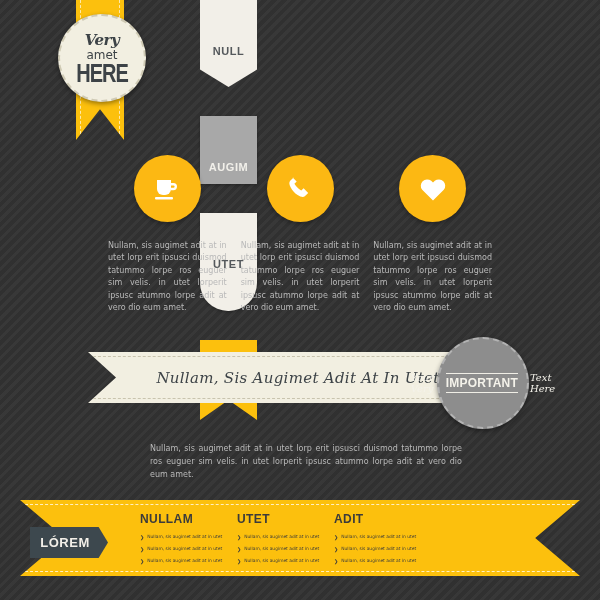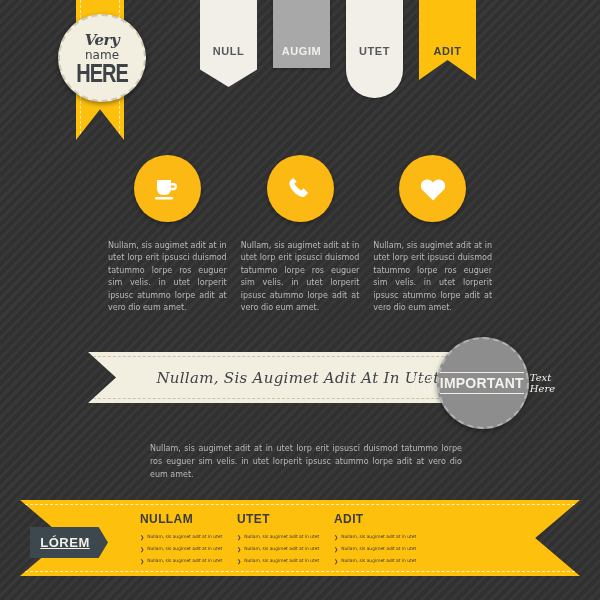--- a/index.html
+++ b/index.html
@@ -30,21 +30,21 @@
     position:absolute;left:0;top:14px;width:84px;height:84px;border-radius:50%;
     background:#f2efe1;border:2px dashed #cfcab4;
     display:flex;flex-direction:column;align-items:center;justify-content:center;
     color:#3d4347;box-shadow:0 2px 5px rgba(0,0,0,.4);
   }
   .badge-l1{font-family:"DejaVu Serif",serif;font-style:italic;font-weight:bold;font-size:15px;line-height:1;letter-spacing:-.5px;}
   .badge-l2{font-family:"DejaVu Sans",sans-serif;font-size:12px;line-height:1.25;}
   .badge-l3{font-family:"Liberation Sans",sans-serif;font-weight:bold;font-size:20px;line-height:1;letter-spacing:-1px;transform:scaleY(1.25);}
 
   
-  .tabs{position:absolute;left:200px;top:0;display:flex;gap:16px;}
+  .tabs{position:absolute;left:200px;top:0;display:flex;gap:29px;flex-direction:column;}
   .tab{
     width:57px;color:#55595c;font-size:11px;font-weight:bold;letter-spacing:.6px;
     display:flex;align-items:flex-start;justify-content:center;
     padding-top:45px;box-sizing:border-box;
     box-shadow:0 1px 3px rgba(0,0,0,.3);
   }
   .tab-null{height:87px;background:#f2efe8;clip-path:polygon(0 0,100% 0,100% 80%,50% 100%,0 80%);}
   .tab-augim{height:68px;background:#a8a8a8;color:#f2f0ea;}
   .tab-utet{height:98px;background:#f2efe8;border-radius:0 0 28px 28px;}
   .tab-adit{height:80px;background:#fcc00d;color:#3d4347;clip-path:polygon(0 0,100% 0,100% 100%,50% 75%,0 100%);}
@@ -80,21 +80,21 @@
     font-size:15px;color:#3d4347;letter-spacing:.3px;padding-left:20px;
   }
   .seal{
     position:absolute;left:437px;top:337px;width:88px;height:88px;border-radius:50%;
     background:#8d8d8d;border:2px dashed #b3b3b3;
     display:flex;flex-direction:row;align-items:center;justify-content:center;
     color:#f4f2ea;box-shadow:0 2px 5px rgba(0,0,0,.4);
   }
   .seal-top,.seal-bot{font-family:"DejaVu Serif",serif;font-style:italic;font-size:10px;}
   .seal-mid{
-    font-weight:bold;font-size:14px;letter-spacing:.2px;margin:2px 6px;padding:2px 0;
+    font-weight:bold;font-size:12px;letter-spacing:.2px;margin:2px 12px;padding:2px 0;
     border-top:1px solid #f0eee6;border-bottom:1px solid #f0eee6;
   }
 
   
   .midpara{
     position:absolute;left:150px;top:443px;width:312px;margin:0;
     color:#b9b9b9;font-size:8px;line-height:1.6;text-align:justify;
     font-family:"DejaVu Sans",sans-serif;
   }
 
@@ -108,41 +108,41 @@
   .footer:before{
     content:"";position:absolute;left:0;right:0;top:4px;bottom:4px;
     border-top:1px dashed rgba(255,255,255,.75);
     border-bottom:1px dashed rgba(255,255,255,.75);
   }
   .lorem-tag{
     position:absolute;left:30px;top:527px;width:78px;height:31px;
     background:#3d484e;clip-path:polygon(0 0,88% 0,100% 50%,88% 100%,0 100%);
     display:flex;align-items:center;justify-content:center;
     color:#f2efe8;font-weight:bold;font-size:13px;letter-spacing:.5px;
-    padding-right:8px;box-sizing:border-box;text-decoration:underline;
+    padding-right:8px;box-sizing:border-box;
   }
   .lorem-dots{position:absolute;left:54px;top:530px;display:flex;flex-direction:column;gap:1px;}
   .lorem-dots i{display:block;width:2px;height:2px;background:#f2efe8;}
   .fcols{position:absolute;left:140px;top:512px;width:420px;display:flex;gap:2px;}
   .fcol{width:95px;}
   .fcol h4{margin:0 0 7px;color:#3b3b3b;font-size:12px;font-weight:bold;letter-spacing:.4px;}
   .fli{display:flex;align-items:flex-start;gap:3px;margin-bottom:4px;}
   .fli .arw{color:#3b3b3b;font-size:5px;line-height:8px;}
   .fli span.txt{color:#3b3b3b;font-size:4.4px;line-height:8px;font-family:"DejaVu Sans",sans-serif;}
 </style>
 </head>
 <body>
 
 <div class="stage">
 
   <div class="badge-wrap">
     <div class="badge-ribbon"></div>
     <div class="badge-circle">
       <div class="badge-l1">Very</div>
-      <div class="badge-l2">name</div>
+      <div class="badge-l2">amet</div>
       <div class="badge-l3">HERE</div>
     </div>
   </div>
 
   <div class="tabs">
     <div class="tab tab-null">NULL</div>
     <div class="tab tab-augim">AUGIM</div>
     <div class="tab tab-utet">UTET</div>
     <div class="tab tab-adit">ADIT</div>
   </div>

